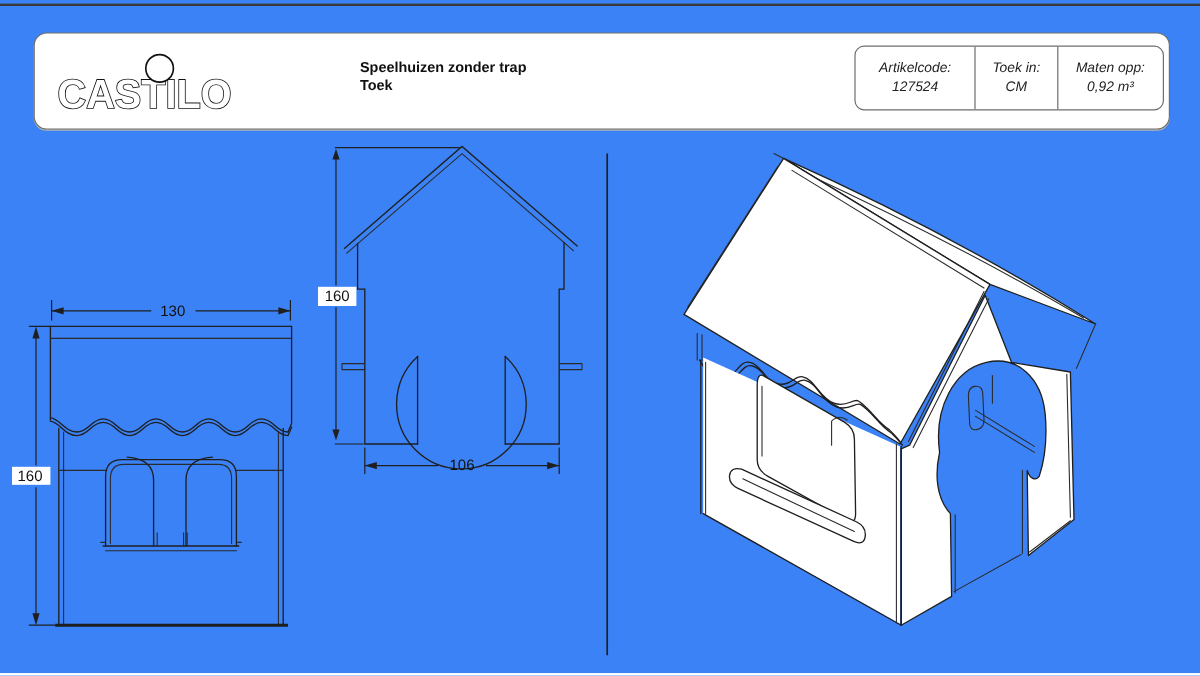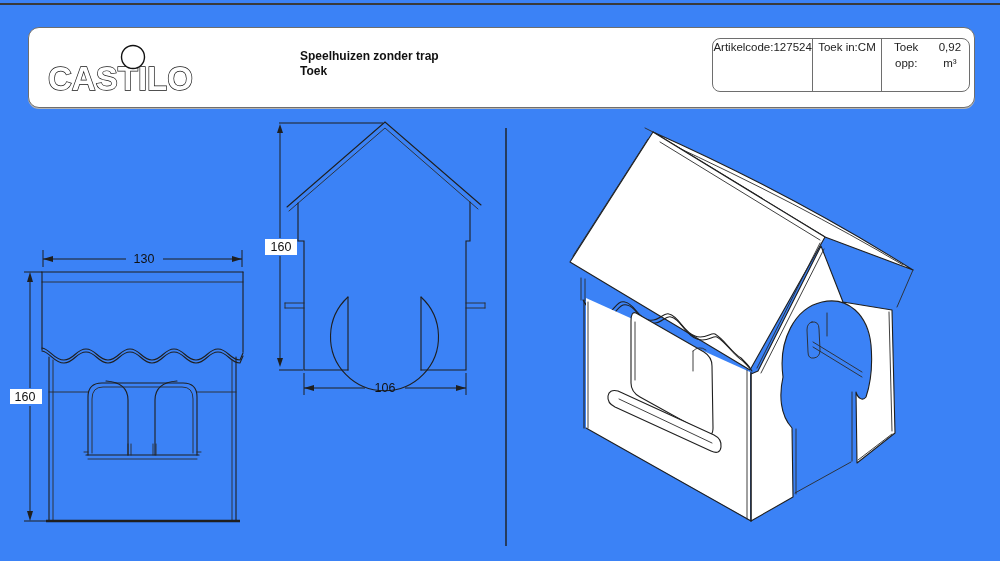--- a/index.html
+++ b/index.html
@@ -8,22 +8,22 @@
   .top-rule{position:absolute;left:0;top:3px;width:1000px;height:2px;background:#3a3a3a;}
   .header-box{position:absolute;left:28px;top:27px;width:945px;height:79px;
               border:1.6px solid #6e6e6e;border-radius:11px;background:#fff;
               box-shadow:0 1px 0 #b5b5b5;}
   .logo-wrap{position:absolute;left:40px;top:40px;width:170px;height:58px;}
   .title-block{position:absolute;left:300px;top:49px;width:400px;text-align:left;
                font-size:12px;font-weight:bold;line-height:15px;color:#111;}
   .info-box{position:absolute;left:712px;top:38px;width:256px;height:52px;
             border:1.4px solid #6e6e6e;border-radius:8px;background:#fff;
             display:flex;align-items:stretch;}
-  .info-cell{display:flex;justify-content:center;text-align:center;
-             font-size:11.5px;line-height:16px;color:#222;}
+  .info-cell{display:flex;flex-direction:column;justify-content:center;text-align:center;
+             font-size:11.5px;line-height:16px;color:#222;font-style:italic;}
   .info-cell.c1{width:100px;}
   .info-cell.c2{width:68px;border-left:1.2px solid #6e6e6e;}
   .info-cell.c3{width:88px;border-left:1.2px solid #6e6e6e;}
   svg text.dim{font-family:"Liberation Sans",sans-serif;font-size:12.5px;fill:#111;}
   svg .ln{stroke:#1f1f1f;stroke-width:1.1;fill:none;stroke-linecap:round;}
   svg .ln2{stroke:#2a2a2a;stroke-width:0.9;fill:none;stroke-linecap:round;}
   svg .thk{stroke:#1f1f1f;stroke-width:2.6;fill:none;}
   svg .face{fill:#fff;stroke:#1f1f1f;stroke-width:1.1;stroke-linejoin:round;}
   svg .noln{fill:#fff;stroke:none;}
   svg .dimln{stroke:#1f1f1f;stroke-width:1;fill:none;}
@@ -55,21 +55,21 @@
   <div class="info-box">
     <div class="info-cell c1">
       <div>Artikelcode:</div>
       <div>127524</div>
     </div>
     <div class="info-cell c2">
       <div>Toek in:</div>
       <div>CM</div>
     </div>
     <div class="info-cell c3">
-      <div>Toek opp:</div>
+      <div>Maten opp:</div>
       <div>0,92 m³</div>
     </div>
   </div>
 
   <svg style="position:absolute;left:0;top:0;" width="1000" height="563" viewBox="0 0 1000 563">
 
     <line class="divider" x1="506" y1="128" x2="506" y2="546"></line>
 
     <g>
 

